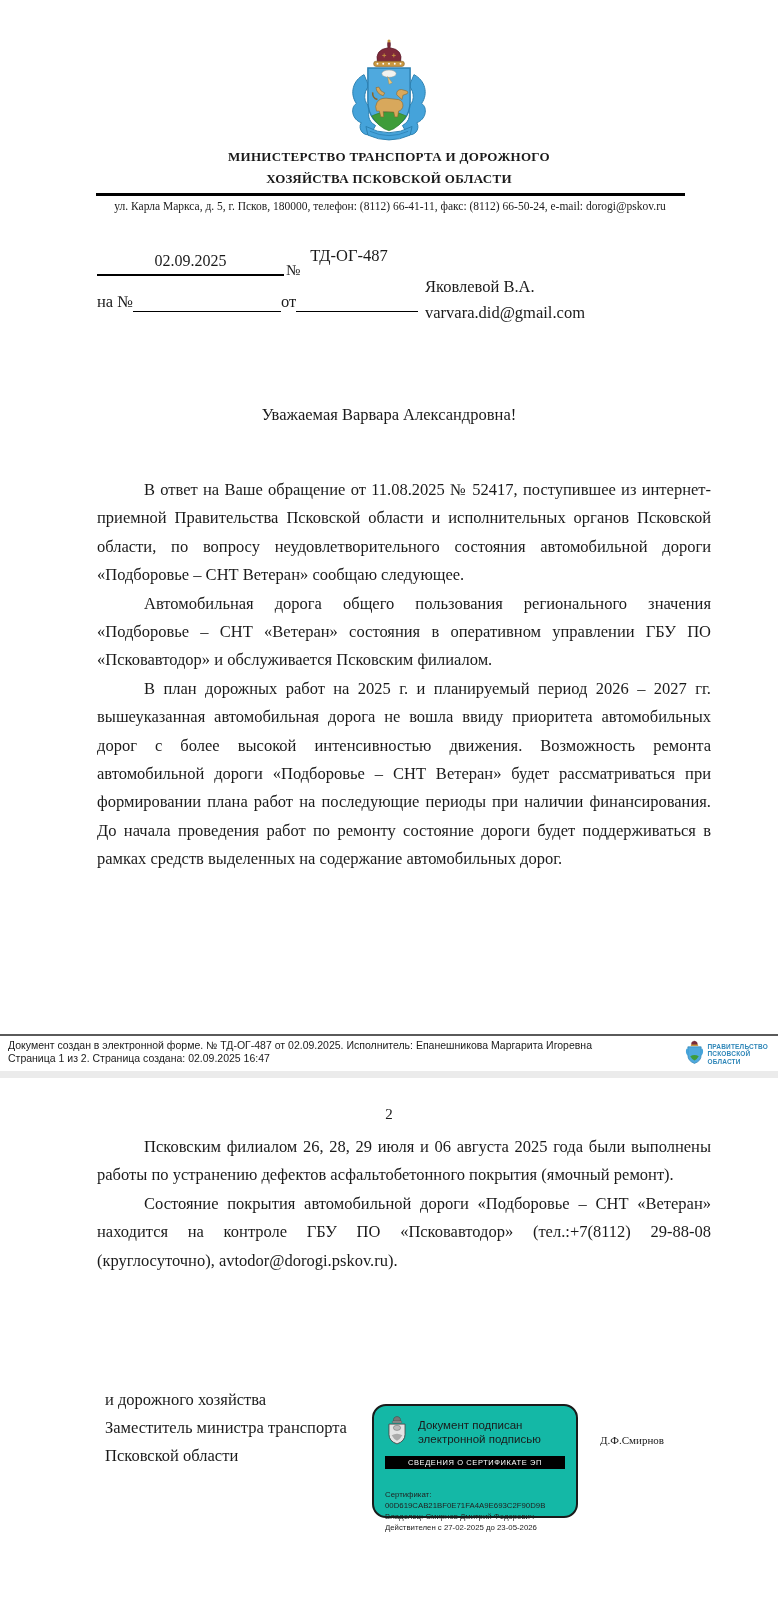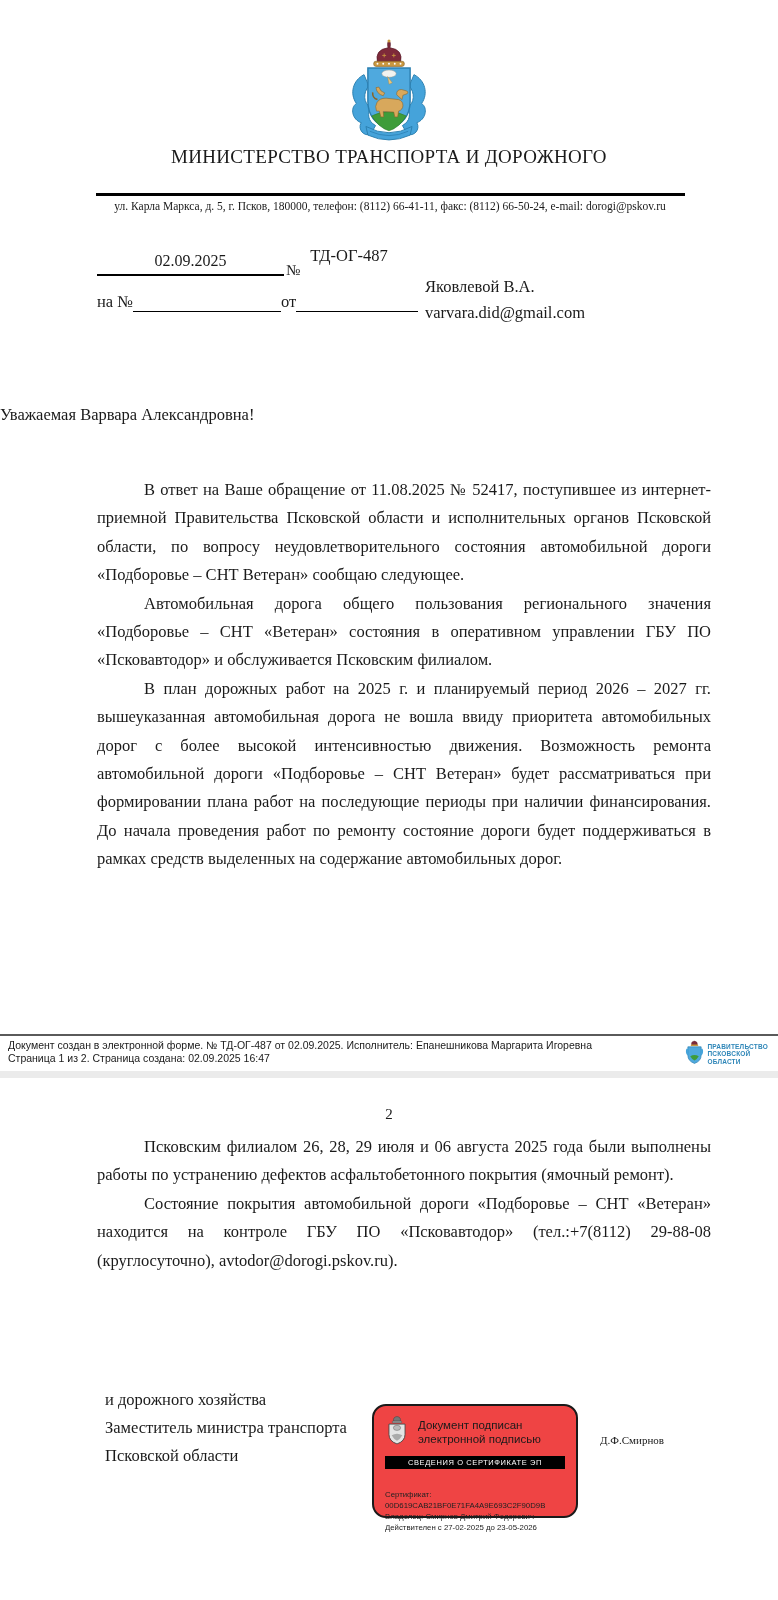--- a/index.html
+++ b/index.html
@@ -10,22 +10,22 @@
     font-family:"Liberation Serif", serif;
     color:#1a1a1a;
     overflow:hidden;
   }
   .abs { position:absolute; }
 
   
   .coat { left:341px; top:36px; width:96px; height:108px; }
   .ministry {
     left:0; right:0; top:146px;
-    text-align:center; font-weight:normal;
-    font-size:19px; line-height:22px;
+    text-align:center; font-weight:bold;
+    font-size:13px; line-height:22px;
     letter-spacing:0.3px;
   }
   .header-rule { left:96px; width:589px; top:193px; height:3px; background:#000; }
   .address {
     left:40px; width:700px; top:200px;
     text-align:center; font-size:11.5px; color:#1a1a1a;
   }
 
   
   .requisites { left:97px; top:246px; width:340px; }
@@ -37,21 +37,21 @@
   .num-sign { font-size:15px; margin-left:2px; transform:translateY(3px); }
   .num-value { font-size:16.5px; margin-left:10px; margin-bottom:10px; }
   .req-row2 { display:flex; align-items:flex-end; margin-top:16px; font-size:16.5px; }
   .blank-field { display:inline-block; border-bottom:1.5px solid #000; height:20px; }
   .blank-field.w1 { width:148px; }
   .blank-field.w2 { width:122px; }
 
   .recipient { left:425px; top:274px; width:250px; text-align:left; font-size:16.5px; line-height:26px; }
 
   
-  .salutation { left:0; right:0; top:405px; text-align:left; font-size:16.5px; }
+  .salutation { left:0; right:0; top:405px; text-align:center; font-size:16.5px; }
   .bodytext { left:97px; width:614px; font-size:16.5px; line-height:28.4px; text-align:justify; }
   .bodytext p { text-indent:47px; }
   .body-p1 { top:476px; }
 
   
   .footer {
     left:0; top:1034px; width:778px; height:38px;
     border-top:2px solid #5a5a5a;
     font-family:"Liberation Sans", sans-serif;
     font-size:10.5px; line-height:13px; color:#1a1a1a;
@@ -67,21 +67,21 @@
   
   .page-num { left:0; right:0; top:1106px; text-align:center; font-size:15px; }
   .body-p2 { top:1133px; }
 
   
   .sig-block { left:0; top:1382px; width:778px; height:180px; }
   .sig-position { position:absolute; left:105px; top:4px; font-size:16.5px; line-height:28px; }
   .sig-name { position:absolute; left:600px; top:52px; font-size:11px; }
   .stamp {
     position:absolute; left:372px; top:22px; width:206px; height:114px;
-    border:2px solid #1a1a1a; border-radius:14px; background:#ef4444;
+    border:2px solid #1a1a1a; border-radius:14px; background:#14b8a6;
     font-family:"Liberation Sans", sans-serif; padding:9px 11px 0 11px;
   }
   .stamp-head { display:flex; align-items:center; gap:9px; }
   .stamp-title { font-size:11.5px; line-height:14.5px; color:#1a1a1a; }
   .stamp-bar {
     margin-top:7px; height:13px; background:#000; color:#fff;
     font-size:7.5px; line-height:13px; text-align:center; letter-spacing:0.6px;
   }
   .stamp-info { margin-top:20px; font-size:7.8px; line-height:11px; color:#222; }
 </style>
@@ -118,20 +118,21 @@
       <path d="M37 78 l3 0 l1.5 6 l3 0 l-0.5 -5.5 l11 0.5 l1 5 l3 0 l1 -6 q4.5 -1.5 4.5 -6 q0 -4.5 -4.5 -6 l-13 -1.5 q-7 0 -9.5 4.5 q-2.5 4 -0.5 9 z"></path>
       <path d="M58 61 q-0.5 -5.5 5 -5.5 l5.5 1.5 q2 1 0.5 2.8 l-4.5 1.7 l-1 4.5 z"></path>
       <path d="M44 62 q-7 -2 -7.5 -8.5 l3 -0.5 q1.5 5 6 6 z"></path>
       <path d="M38 66 q-5.5 -1.5 -5 -7.5" fill="none" stroke-width="1.6"></path>
     </g>
   </svg>
 </div>
 
 <div class="abs ministry">
   <div>МИНИСТЕРСТВО ТРАНСПОРТА И ДОРОЖНОГО</div>
+  <div>ХОЗЯЙСТВА ПСКОВСКОЙ ОБЛАСТИ</div>
 </div>
 
 <div class="abs header-rule"></div>
 
 <div class="abs address">ул. Карла Маркса, д. 5, г. Псков, 180000, телефон: (8112) 66-41-11, факс: (8112) 66-50-24, e-mail: dorogi@pskov.ru</div>
 
 <div class="abs requisites">
   <div class="req-row1">
     <span class="date-field">02.09.2025</span>
     <span class="num-sign">№</span>

